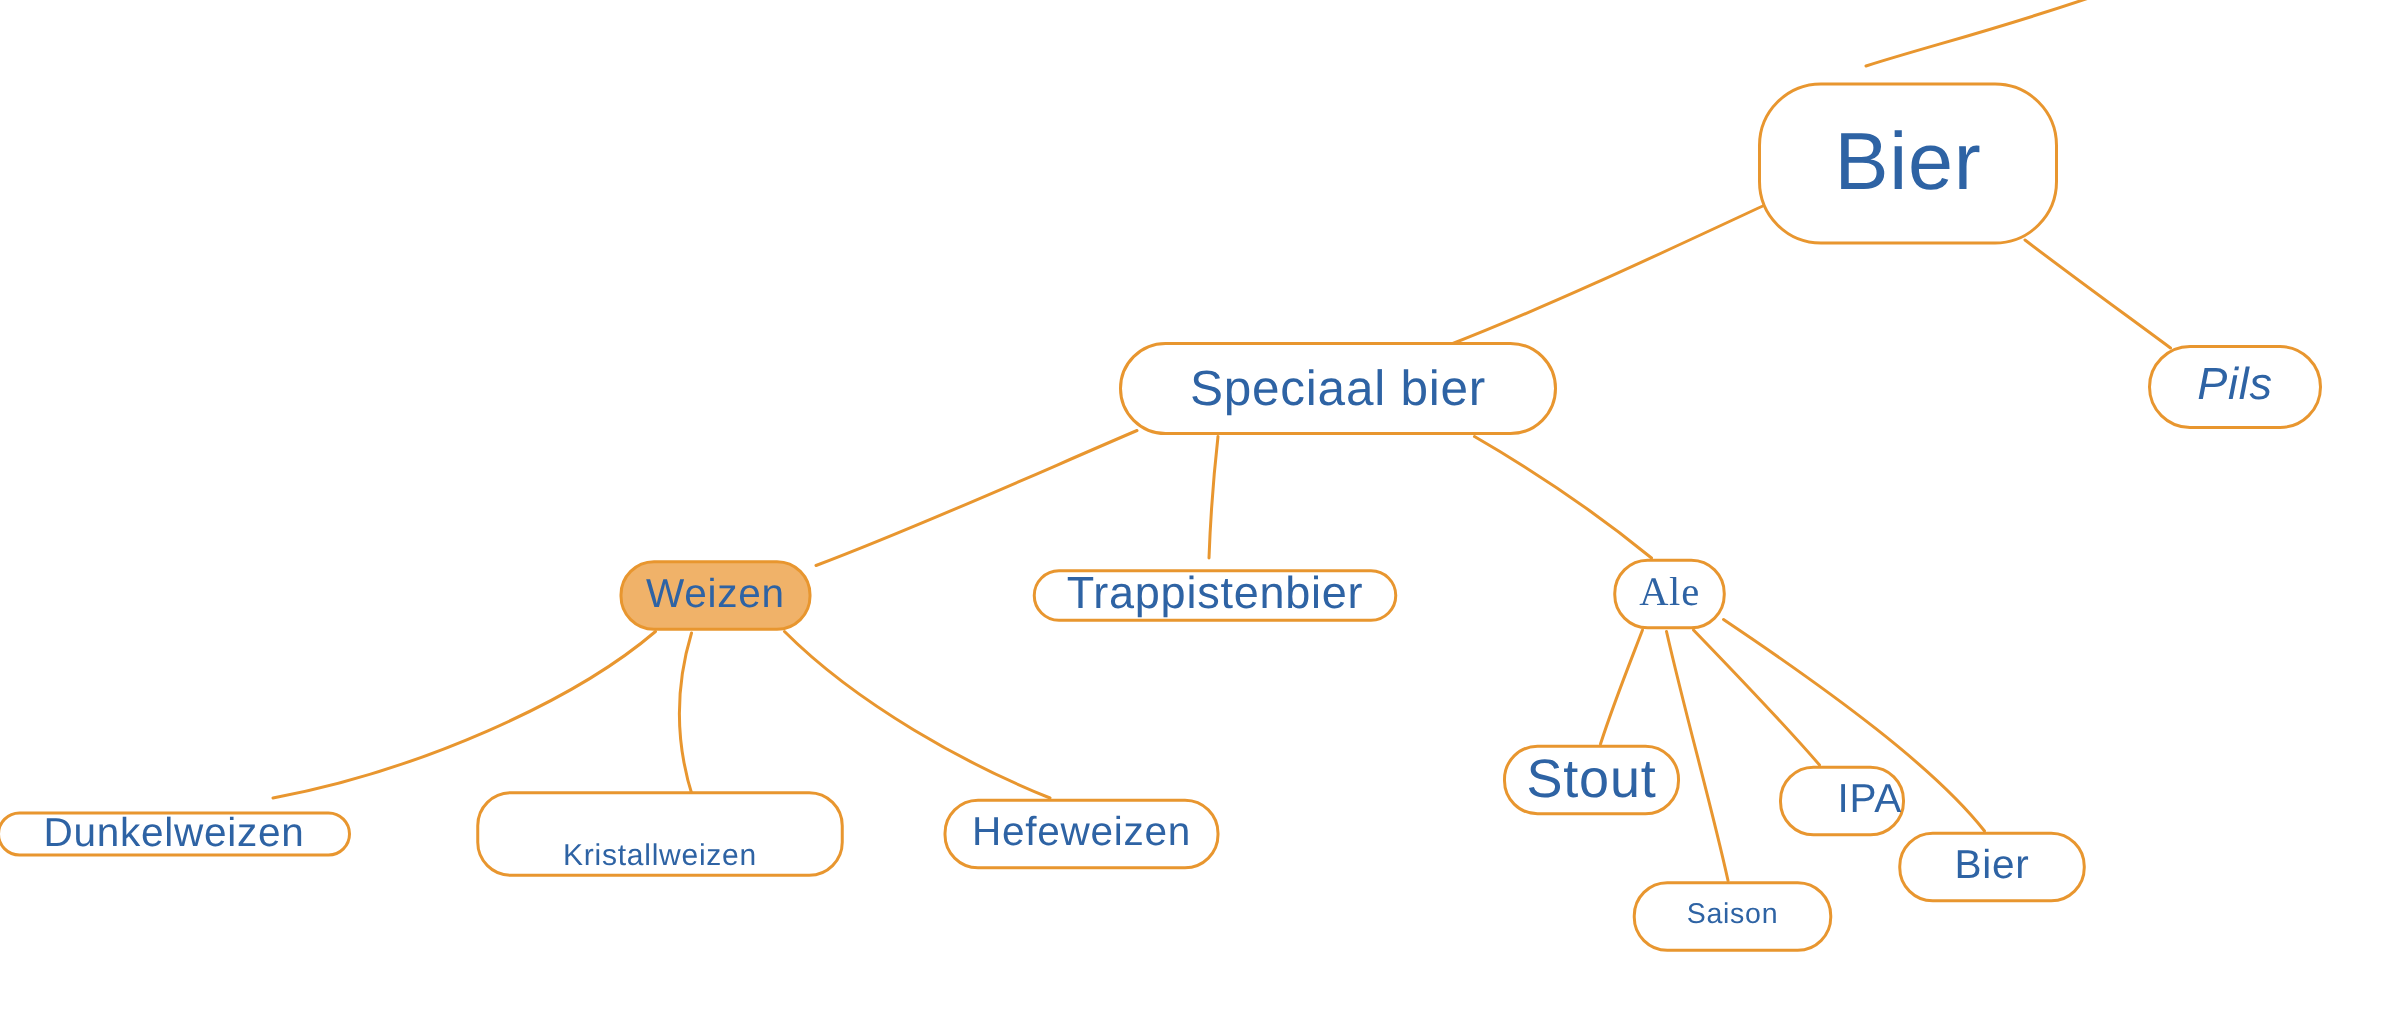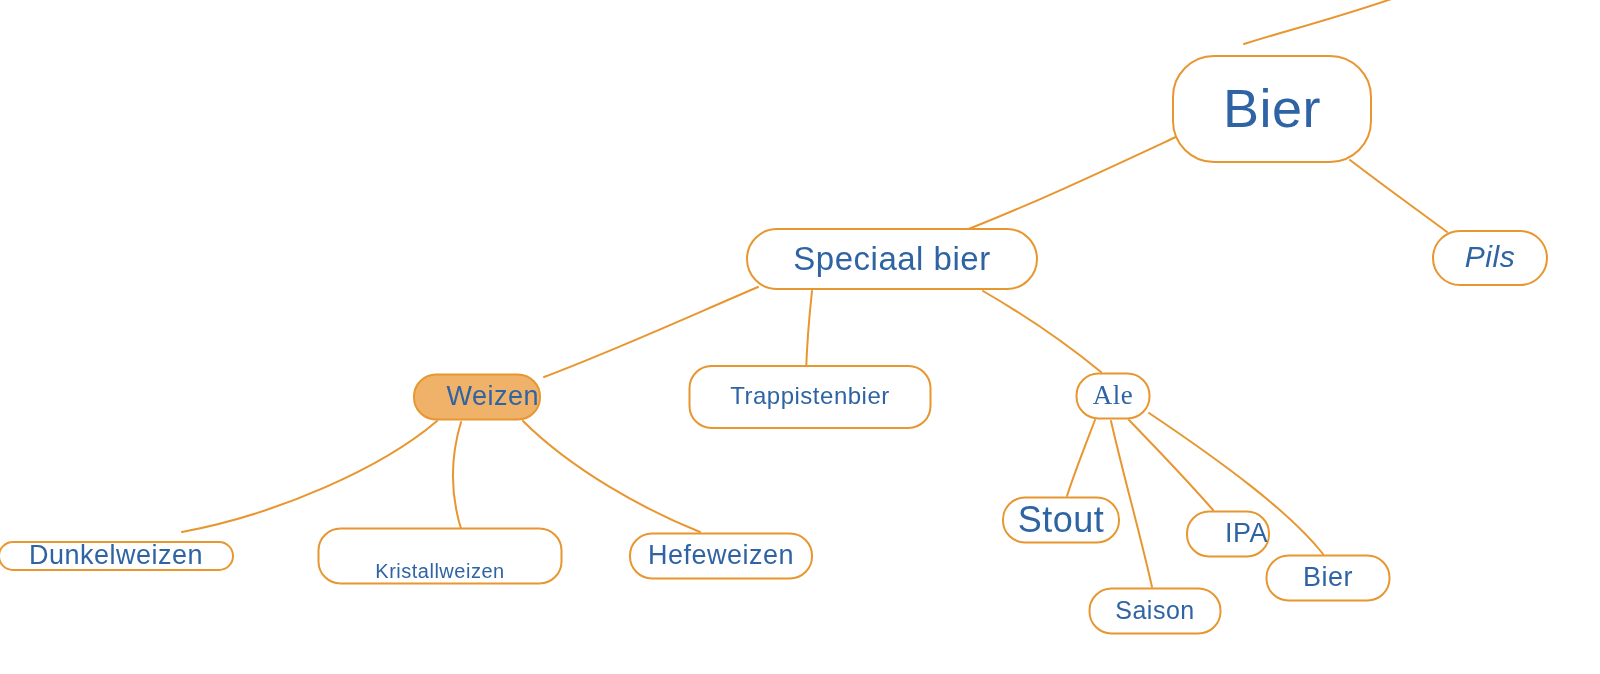--- a/index.html
+++ b/index.html
@@ -40,21 +40,20 @@
     background: var(--node-fill, #ffffff);
     border: 2px solid var(--border, #E8962F);
     color: var(--text, #2E63A4);
     letter-spacing: 0.5px;
     white-space: nowrap;
     cursor: pointer;
     line-height: 1;
   }
   .node.selected {
     background: var(--selected-fill, #F0B269);
-    justify-content: flex-end;
   }
   .node span {
     pointer-events: none;
     padding-bottom: 2px;
   }
 </style>
 </head>
 <body>
 
 <div id="mindmap-canvas">
@@ -79,39 +78,39 @@
       </div>
       <div class="node" style="left: 1490px; top: 258px; width: 116px; height: 56px; border-radius: 28px; font-size: 30px; font-style: italic;">
         <span>Pils</span>
       </div>
       <div class="node" style="left: 892px; top: 259px; width: 292px; height: 62px; border-radius: 31px; font-size: 33px;">
         <span>Speciaal bier</span>
       </div>
       <div class="node selected" style="left: 477px; top: 397px; width: 128px; height: 47px; border-radius: 23px; font-size: 27px;">
         <span>Weizen</span>
       </div>
-      <div class="node" style="left: 810px; top: 397px; width: 243px; height: 64px; border-radius: 23px; font-size: 24px;">
+      <div class="node" style="left: 810px; top: 397px; width: 243px; height: 35px; border-radius: 23px; font-size: 30px;">
         <span>Trappistenbier</span>
       </div>
       <div class="node" style="left: 1113px; top: 396px; width: 75px; height: 47px; border-radius: 23px; font-size: 27px; font-family: Liberation Serif, serif;">
         <span>Ale</span>
       </div>
       <div class="node" style="left: 116px; top: 556px; width: 236px; height: 30px; border-radius: 23px; font-size: 27px; text-align: right;">
         <span>Dunkelweizen</span>
       </div>
       <div class="node" style="left: 440px; top: 556px; width: 245px; height: 57px; border-radius: 23px; font-size: 20px; align-items: flex-end;">
         <span>Kristallweizen</span>
       </div>
       <div class="node" style="left: 721px; top: 556px; width: 184px; height: 47px; border-radius: 23px; font-size: 27px;">
         <span>Hefeweizen</span>
       </div>
       <div class="node" style="left: 1061px; top: 520px; width: 118px; height: 47px; border-radius: 23px; font-size: 36px;">
         <span>Stout</span>
       </div>
-      <div class="node" style="left: 1155px; top: 611px; width: 133px; height: 47px; border-radius: 23px; font-size: 25px;">
+      <div class="node" style="left: 1155px; top: 611px; width: 133px; height: 47px; border-radius: 23px; font-size: 19px;">
         <span>Saison</span>
       </div>
       <div class="node" style="left: 1228px; top: 534px; width: 84px; height: 47px; border-radius: 23px; font-size: 27px; justify-content: flex-end;">
         <span>IPA</span>
       </div>
       <div class="node" style="left: 1328px; top: 578px; width: 125px; height: 47px; border-radius: 23px; font-size: 27px;">
         <span>Bier</span>
       </div>
     </div>
 </div>

